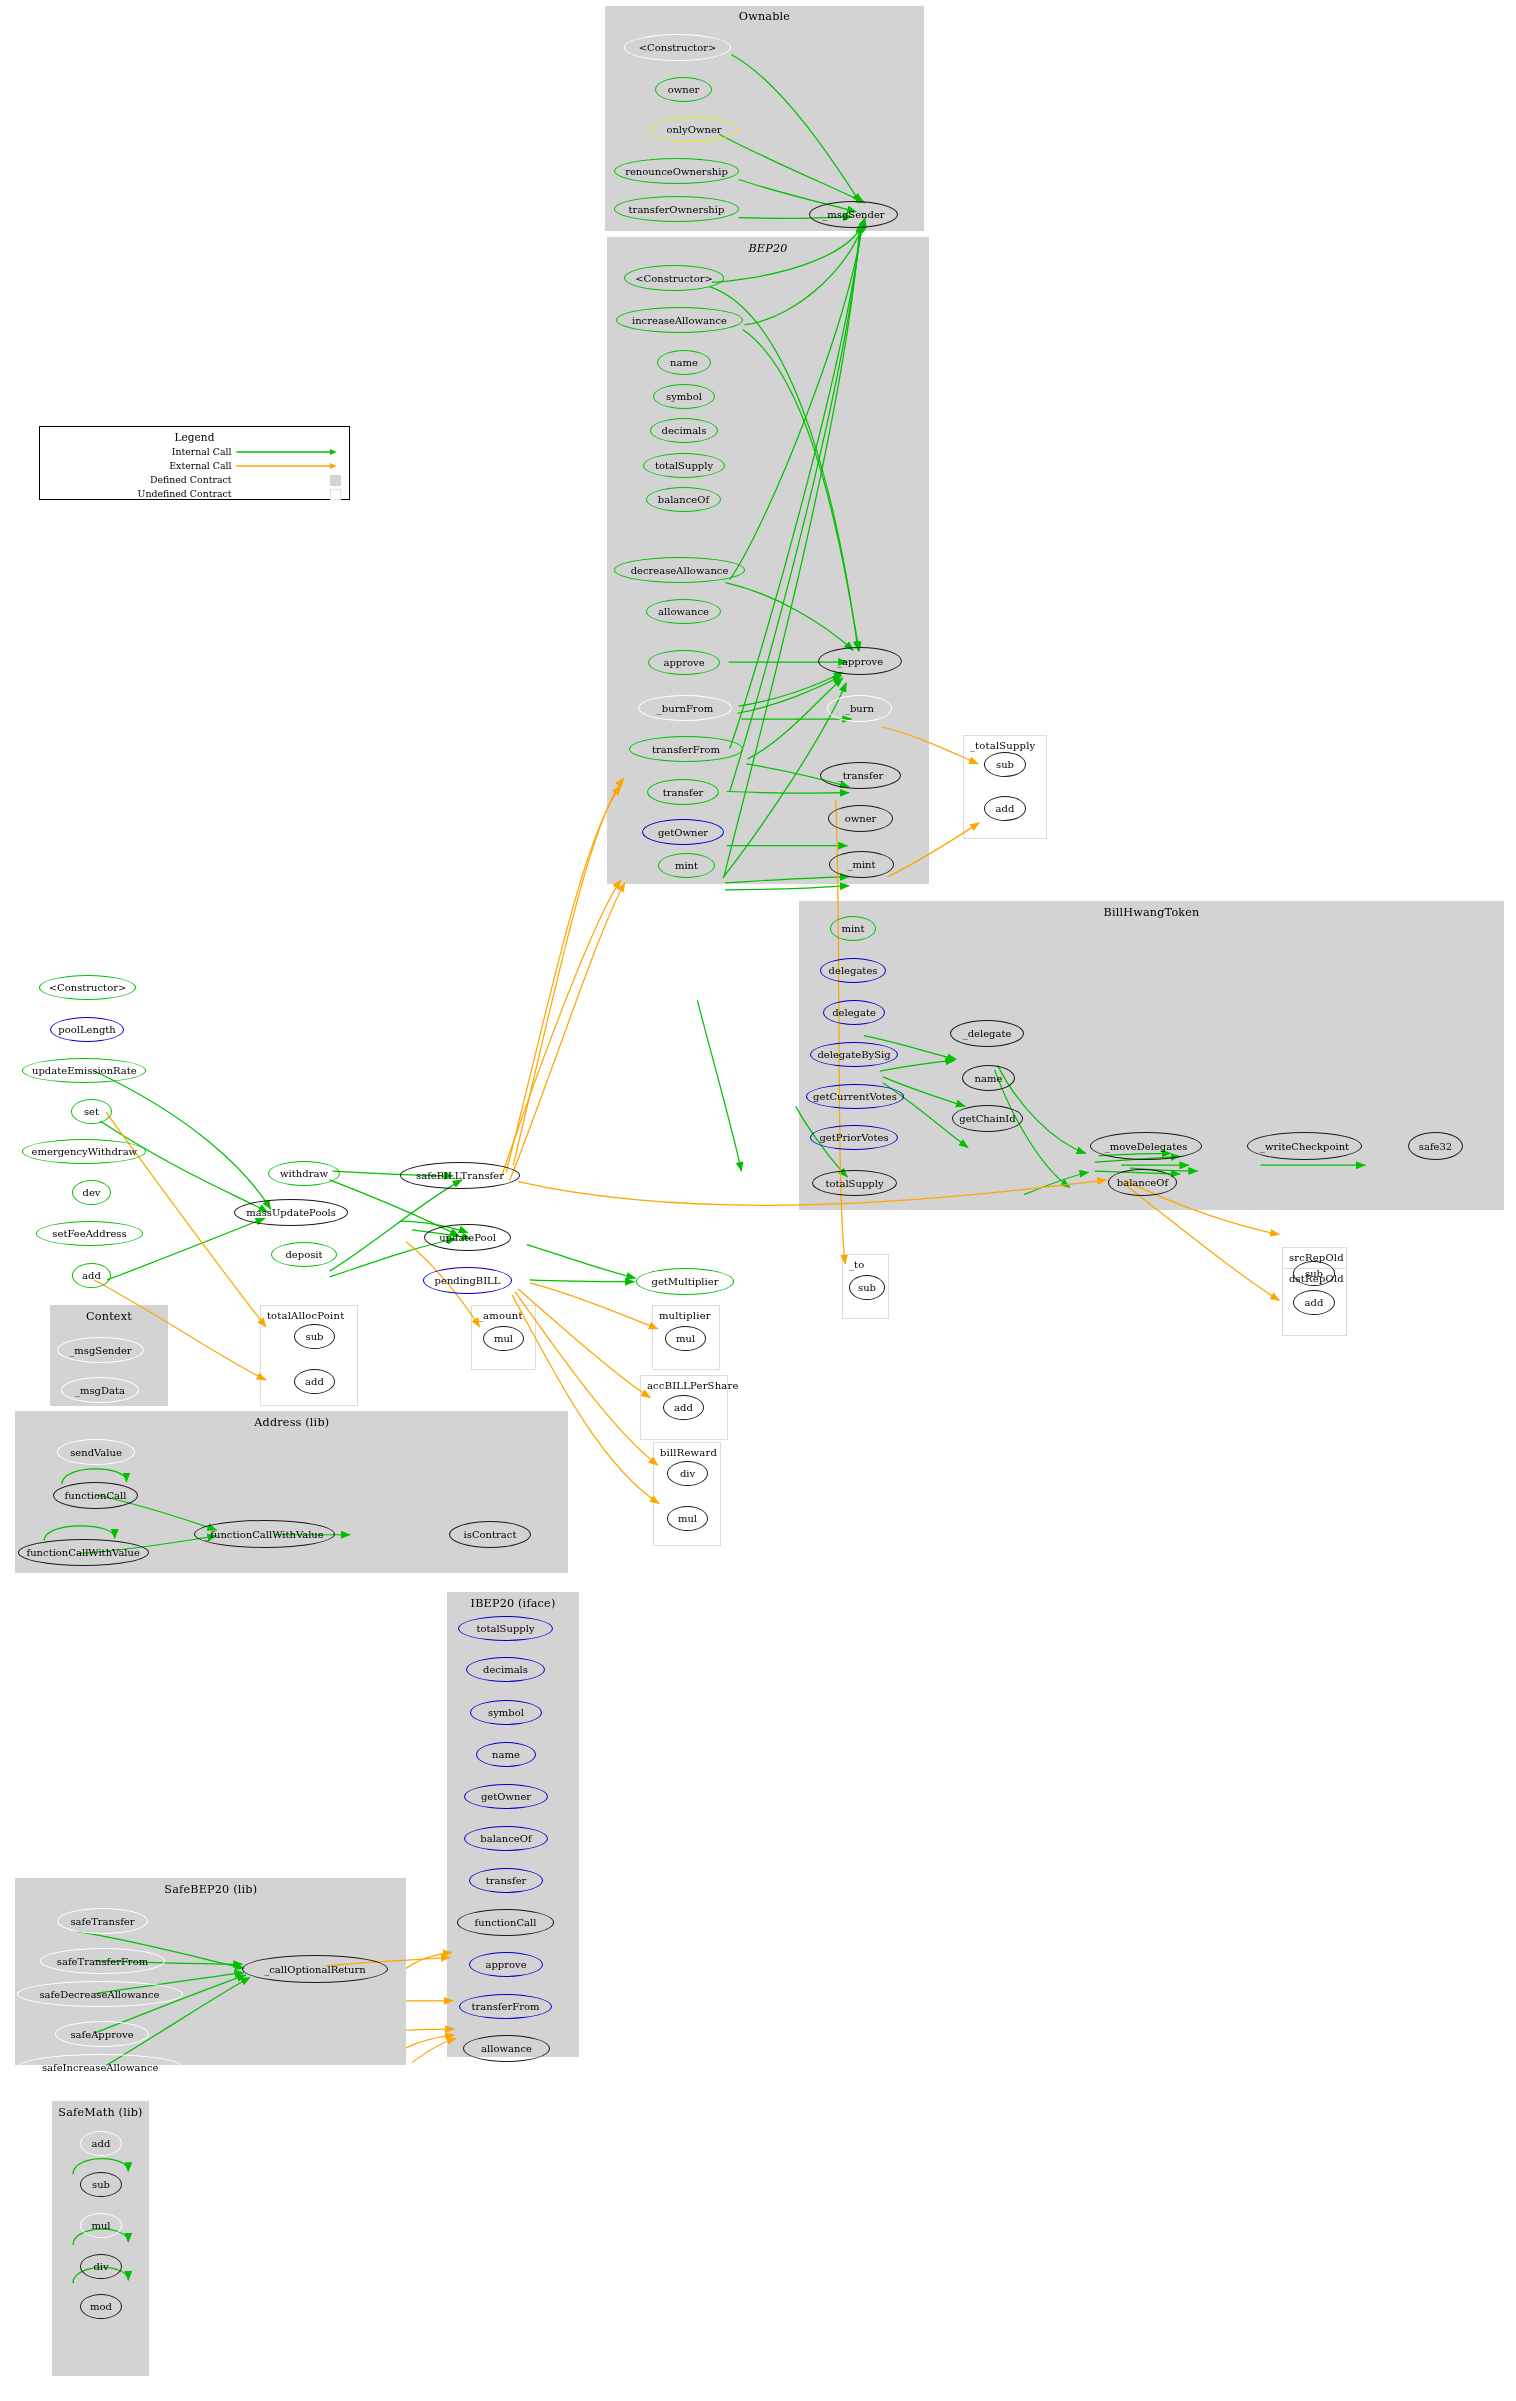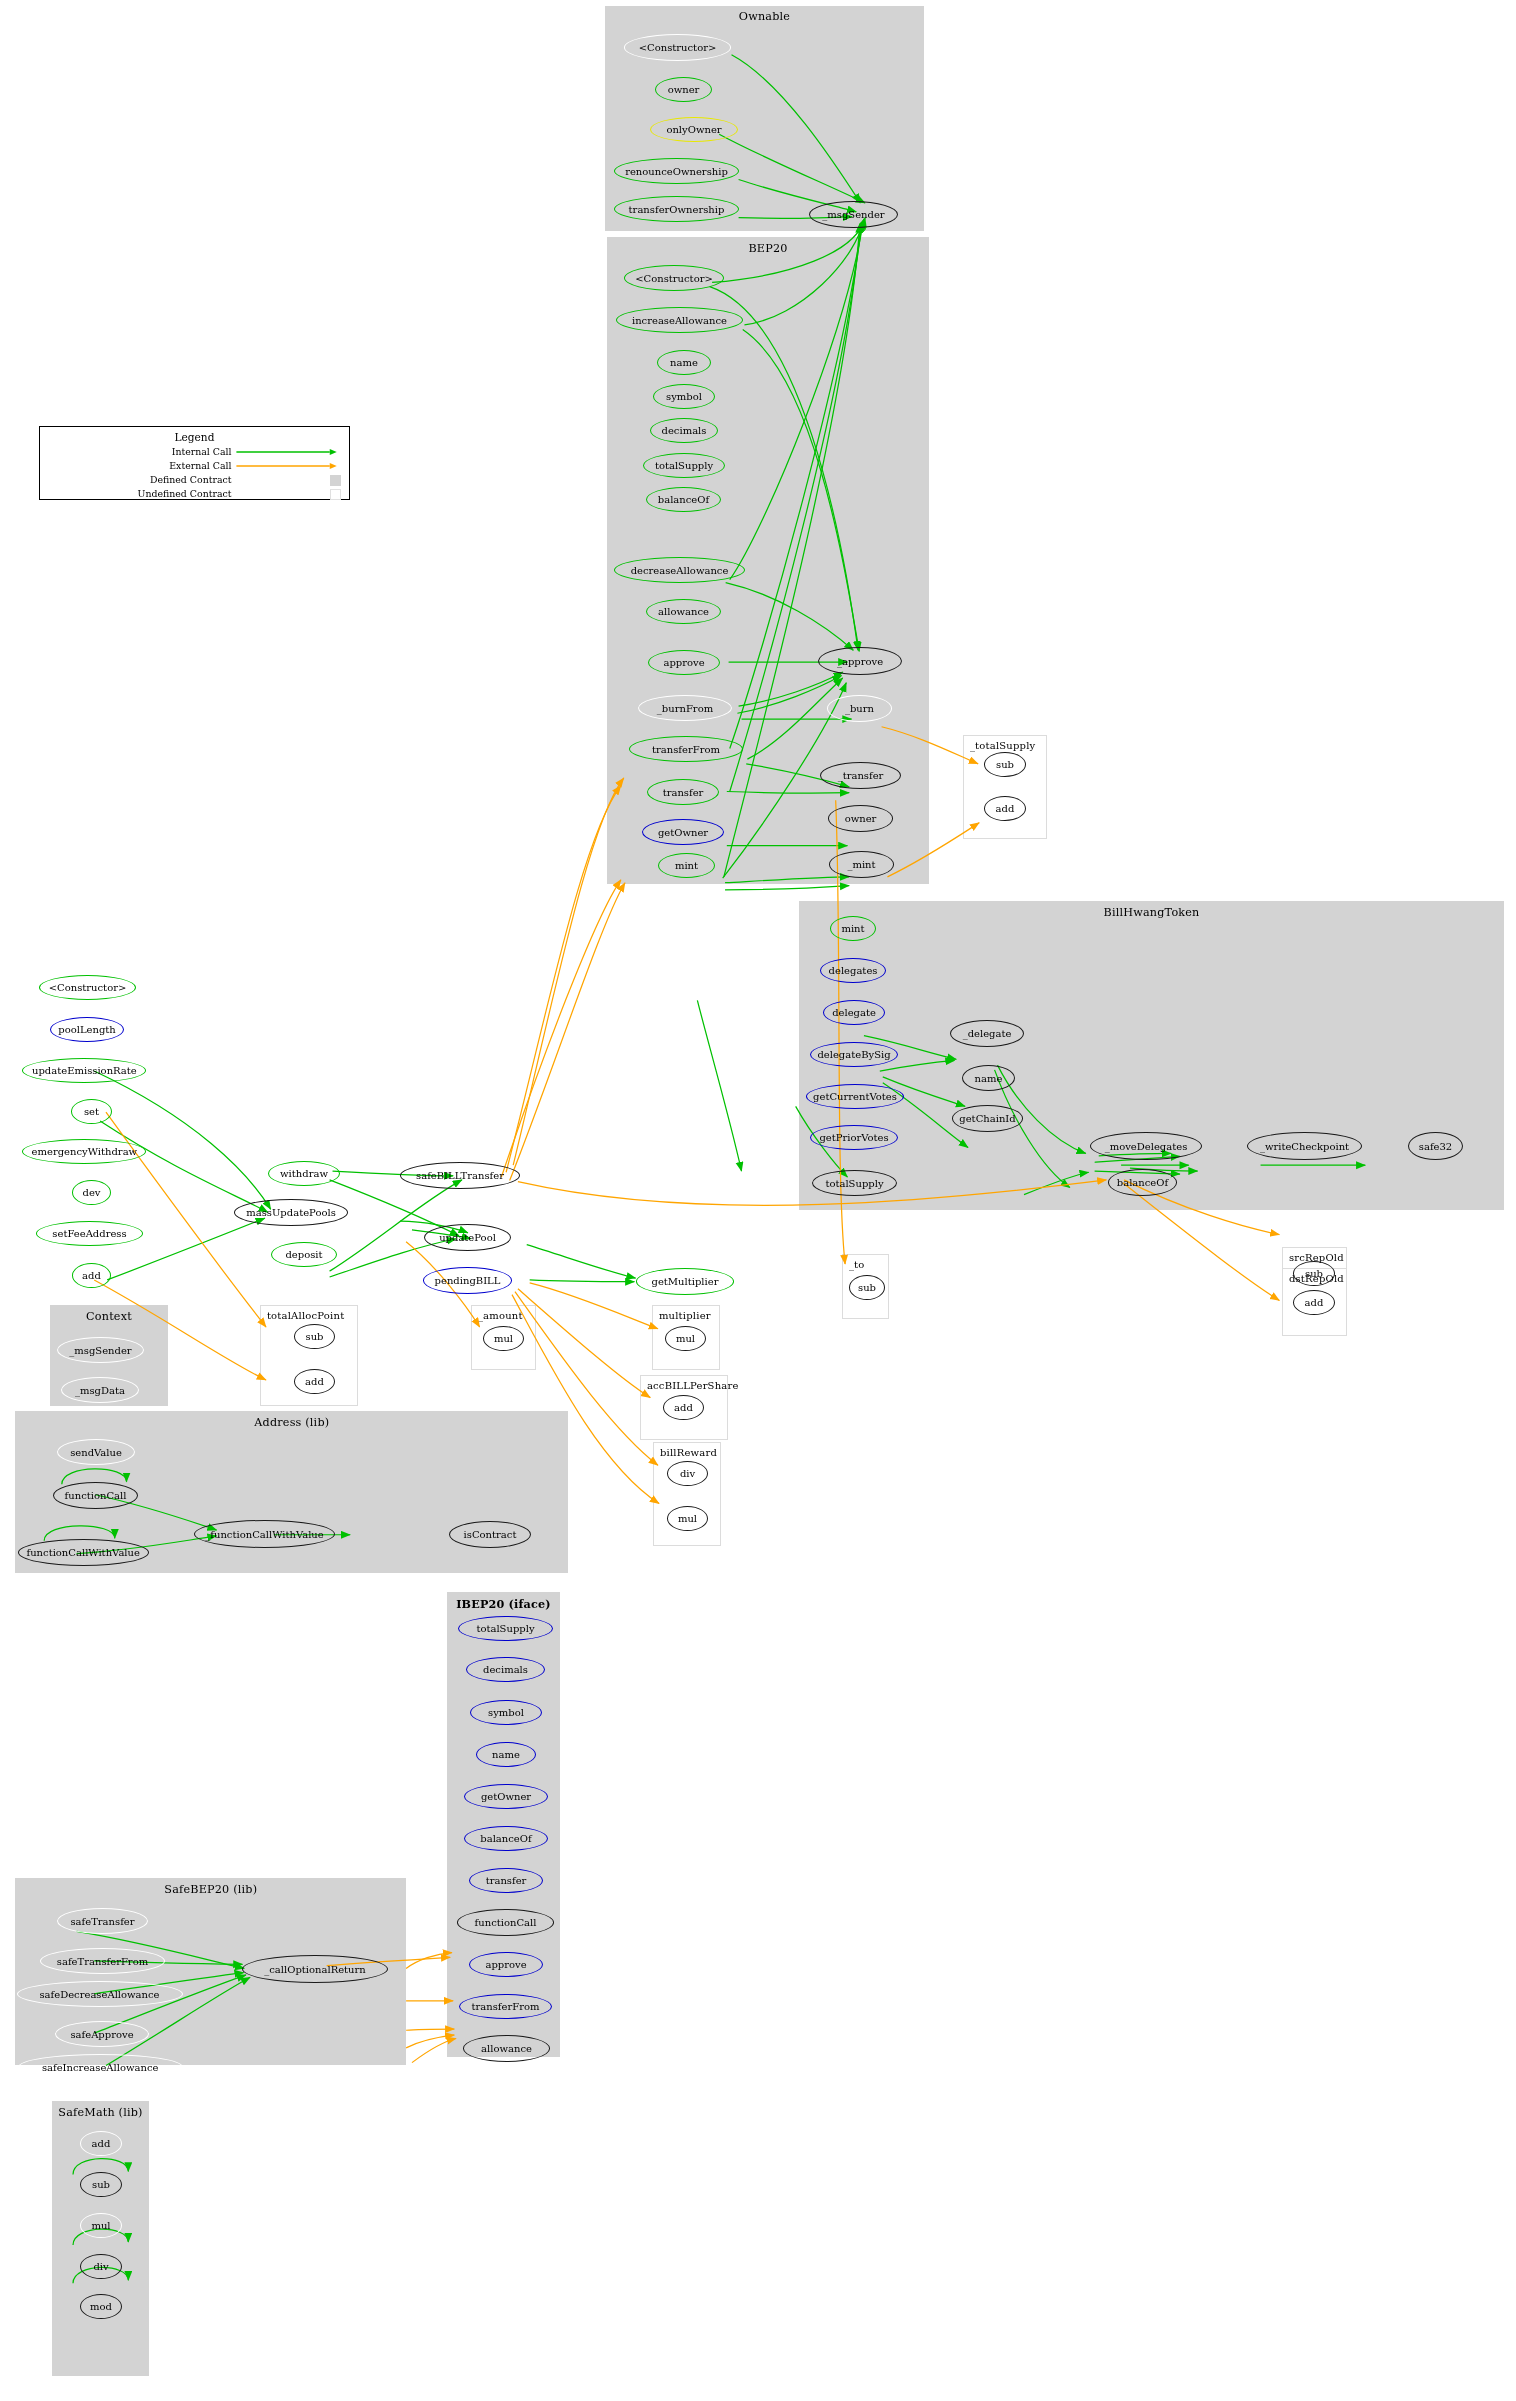--- a/index.html
+++ b/index.html
@@ -31,21 +31,21 @@
 </style>
 </head>
 <body>
 
 <div id="canvas">
 
   <div class="cluster defined" style="left:605px;top:5.9px;width:319px;height:225px;">
     <div class="cluster-title">Ownable</div>
   </div>
 
-  <div class="cluster defined" style="left:607px;top:237px;width:322px;height:647px;">
+  <div class="cluster defined" style="left:607px;top:237px;width:322px;height:647px;font-style:italic;">
     <div class="cluster-title">BEP20</div>
   </div>
 
   <div class="cluster undefined small" style="left:963px;top:735px;width:84px;height:104px;">
     <div class="cluster-title">_totalSupply</div>
   </div>
 
   <div class="cluster defined" style="left:799px;top:901px;width:705px;height:309px;padding-left:48px;">
     <div class="cluster-title">BillHwangToken</div>
   </div>
@@ -84,21 +84,21 @@
   </div>
 
   <div class="cluster undefined small" style="left:842px;top:1254px;width:47px;height:65px;">
     <div class="cluster-title">_to</div>
   </div>
 
   <div class="cluster defined" style="left:15.3px;top:1411px;width:553px;height:162px;">
     <div class="cluster-title">Address  (lib)</div>
   </div>
 
-  <div class="cluster defined" style="left:447px;top:1592px;width:113px;height:465px;font-weight:bold;">
+  <div class="cluster defined" style="left:447px;top:1592px;width:132px;height:465px;">
     <div class="cluster-title">IBEP20  (iface)</div>
   </div>
 
   <div class="cluster defined" style="left:15.3px;top:1878px;width:391px;height:187px;">
     <div class="cluster-title">SafeBEP20  (lib)</div>
   </div>
 
   <div class="cluster defined" style="left:52px;top:2101px;width:97px;height:275px;">
     <div class="cluster-title">SafeMath  (lib)</div>
   </div>

